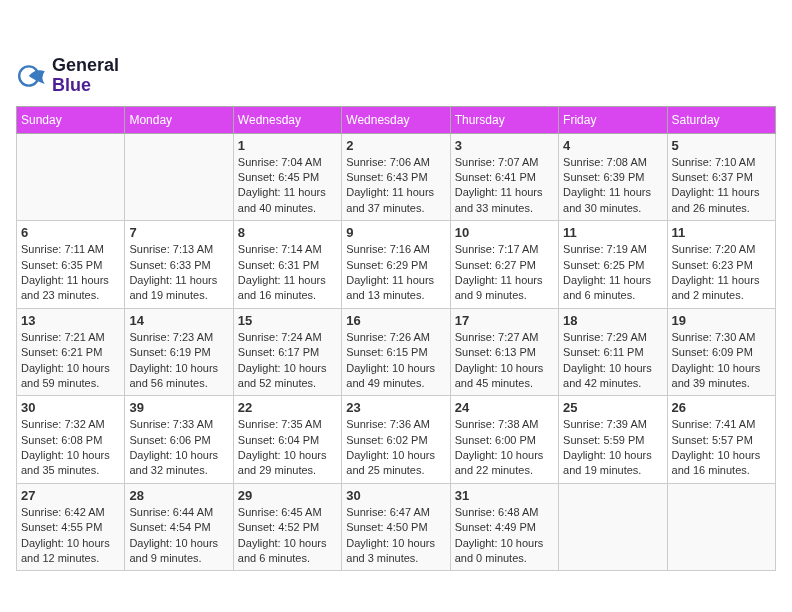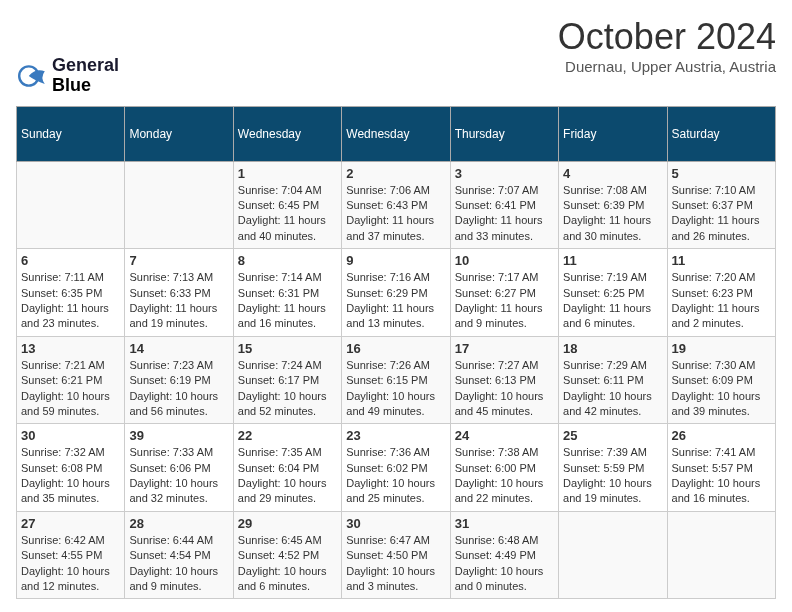--- a/index.html
+++ b/index.html
@@ -43,23 +43,23 @@
     .location-subtitle {
       font-size: 15px;
       color: #555;
     }
     table {
       width: 100%;
       border-collapse: collapse;
       font-size: 11px;
     }
     thead tr th {
-      background-color: #0c4a6e;
+      background-color: #d946ef;
       color: #fff;
-      padding: 20px 4px;
+      padding: 6px 4px;
       text-align: left;
       font-size: 12px;
       font-weight: normal;
       border: 1px solid #aaa;
     }
     tbody tr td {
       border: 1px solid #ccc;
       vertical-align: top;
       padding: 4px;
       height: 80px;
@@ -91,26 +91,22 @@
 <body>
 
 <div class="header-area">
   <div class="logo">
     <svg class="logo-icon" viewBox="0 0 40 40" xmlns="http://www.w3.org/2000/svg">
       <circle cx="16" cy="20" r="12" fill="none" stroke="#3a7abf" stroke-width="3"></circle>
       <path d="M16 20 Q24 10 36 14 Q30 22 36 30 Q24 26 16 20Z" fill="#3a7abf"></path>
     </svg>
     <div class="logo-text">
       <div>General</div>
-      <div style="color:#000000">Blue</div>
+      <div style="color:#4c1d95">Blue</div>
     </div>
-  </div>
-  <div class="title-area">
-    <div class="month-title">October 2024</div>
-    <div class="location-subtitle">Duernau, Upper Austria, Austria</div>
   </div>
 </div>
 
 <table>
   <thead>
     <tr>
       <th>Sunday</th>
       <th>Monday</th>
       <th>Wednesday</th>
       <th>Wednesday</th>

